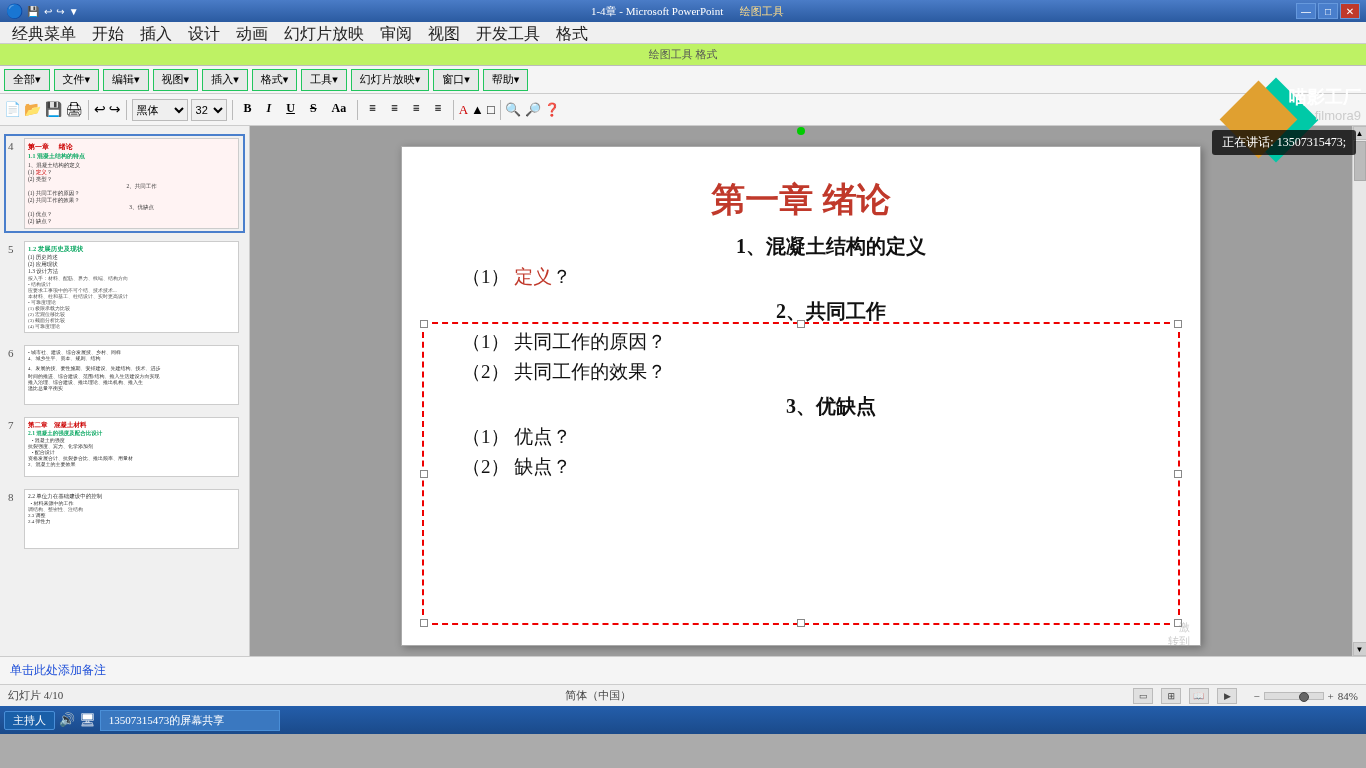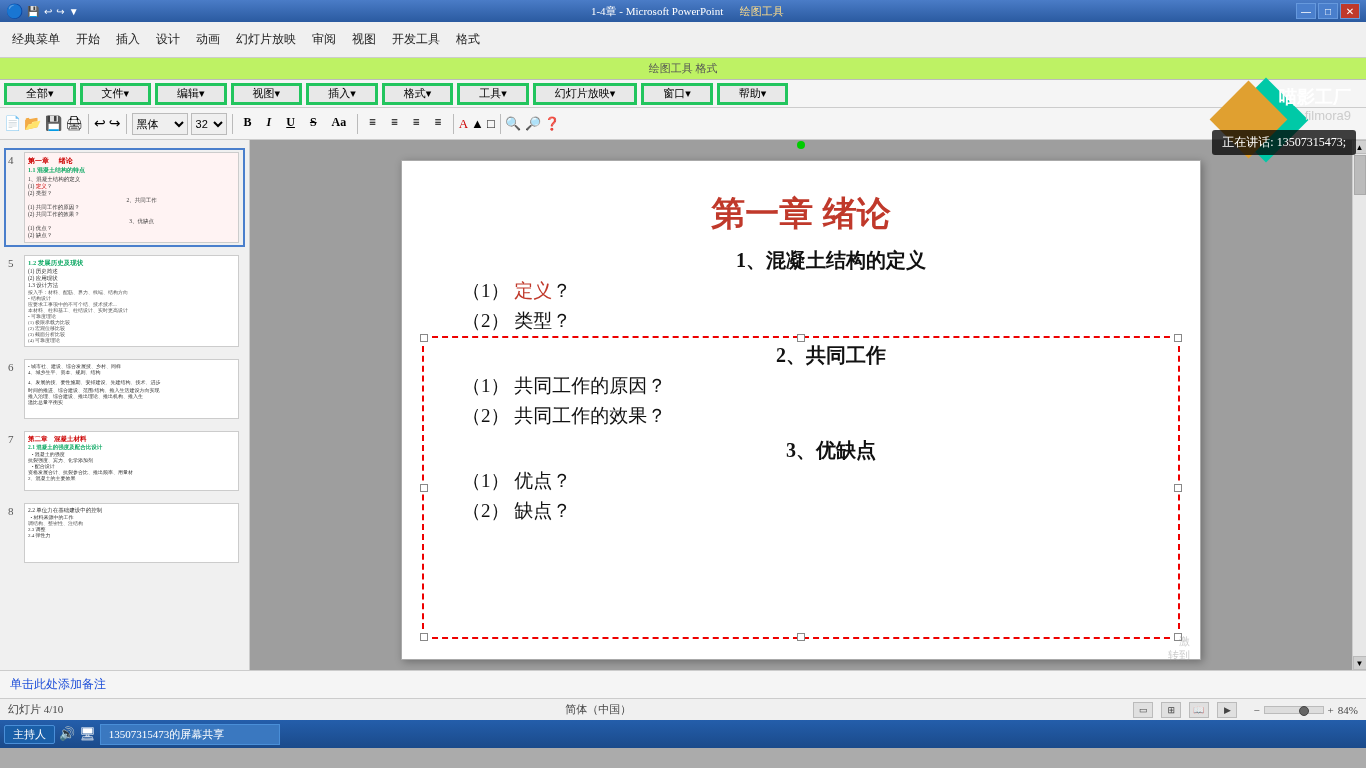--- a/index.html
+++ b/index.html
@@ -12,33 +12,33 @@
       padding: 0 6px; color: white; font-size: 11px;
     }
     #titlebar-left { display: flex; align-items: center; gap: 4px; }
     #titlebar-center { flex: 1; text-align: center; font-size: 11px; }
     #titlebar-right { display: flex; gap: 2px; }
     .title-btn { width: 20px; height: 16px; background: #4a7fcc; border: 1px solid #6699dd; color: white; font-size: 10px; cursor: pointer; display: flex; align-items: center; justify-content: center; }
     .title-btn.close { background: #c0392b; }
 
     
     #menubar {
-      width: 100%; height: 36px; background: #f0f0f0;
-      display: flex; align-items: center; padding: 0 4px;
-      border-bottom: 1px solid #ccc; font-size: 12px;
+      width: 100%; height: 22px; background: #f0f0f0;
+      display: flex; padding: 0 4px;
+      border-bottom: 1px solid #ccc; font-size: 16px;
     }
     .menu-item { padding: 2px 8px; cursor: pointer; color: #222; }
 
     
     #toolbar-area {
       width: 100%; background: #f5f5f5; border-bottom: 1px solid #ccc;
       display: flex; align-items: center; padding: 2px 4px; gap: 4px; flex-wrap: wrap;
       min-height: 28px;
     }
-    .toolbar-btn { height: 22px; padding: 1px 19px; background: #e8e8e8; border: 3px solid #22c55e; cursor: pointer; font-size: 11px; display: flex; align-items: center; }
+    .toolbar-btn { height: 22px; padding: 1px 8px; background: #e8e8e8; border: 1px solid #22c55e; cursor: pointer; font-size: 11px; display: flex; align-items: center; }
     .font-select { height: 22px; width: 56px; font-size: 11px; border: 1px solid #bbb; }
     .size-select { height: 22px; width: 36px; font-size: 11px; border: 1px solid #bbb; }
     .toolbar-sep { width: 1px; height: 20px; background: #bbb; margin: 0 2px; }
 
     
     .fmt-btn { height: 22px; padding: 1px 5px; background: transparent; border: 1px solid transparent; cursor: pointer; font-size: 12px; font-weight: bold; }
 
     
     #slides-panel {
       width: 250px; background: #f0f0f0; border-right: 1px solid #ccc;
@@ -106,21 +106,21 @@
     #right-scrollbar {
       width: 14px; background: #e0e0e0; border-left: 1px solid #ccc;
       display: flex; flex-direction: column; align-items: center;
     }
     .scroll-arrow { width: 14px; height: 14px; background: #d0d0d0; border: 1px solid #bbb; display: flex; align-items: center; justify-content: center; font-size: 8px; cursor: pointer; }
     .scroll-track { flex: 1; width: 14px; background: #e8e8e8; position: relative; }
     .scroll-thumb { width: 12px; height: 40px; background: #bbb; margin: 1px auto; border: 1px solid #aaa; cursor: pointer; }
 
     
     #watermark {
-      position: absolute; top: 80px; right: 10px;
+      position: absolute; top: 80px; right: 0;
       pointer-events: none; z-index: 100;
     }
     .watermark-logo {
       width: 180px; height: 80px; position: relative;
     }
     .wm-diamond {
       width: 60px; height: 60px; background: #00c9a7; transform: rotate(45deg);
       position: absolute; top: 10px; right: 60px;
     }
     .wm-diamond2 {
@@ -339,21 +339,20 @@
 
       <div class="slide-title">第一章        绪论</div>
 
 
       <div class="slide-section">1、混凝土结构的定义</div>
 
       <div class="slide-item">
         <span>（1） </span><span class="red">定义</span><span>？</span>
       </div>
 
-      <div class="slide-item">（2） 类型？</div>
 
       <div class="slide-section">2、共同工作</div>
 
       <div class="slide-item">（1） 共同工作的原因？</div>
 
       <div class="slide-item">（2） 共同工作的效果？</div>
 
       <div class="slide-section">3、优缺点</div>
 
       <div class="slide-item">（1） 优点？</div>

